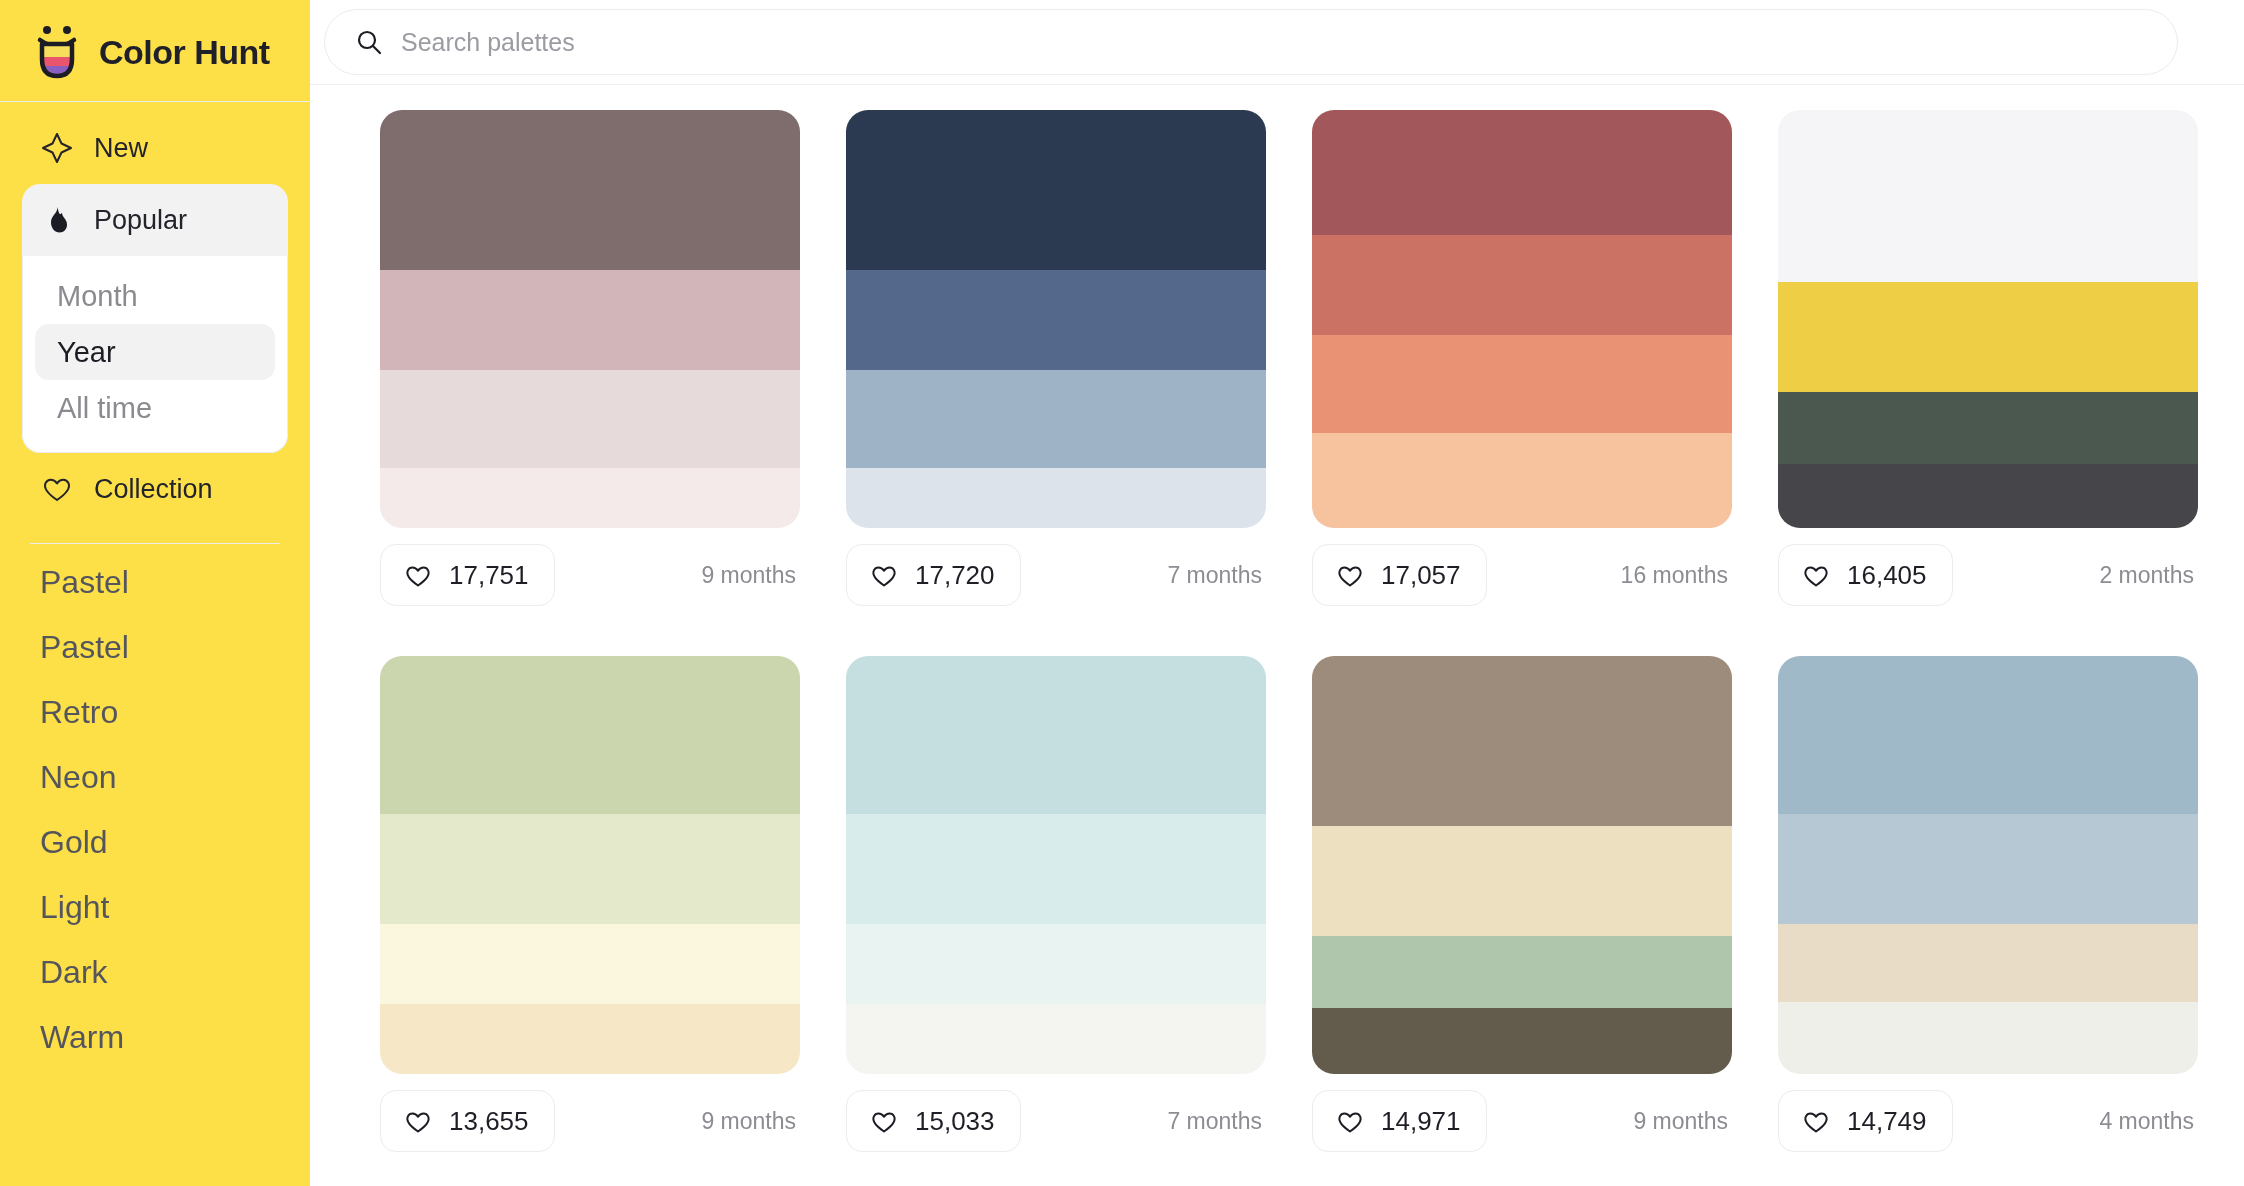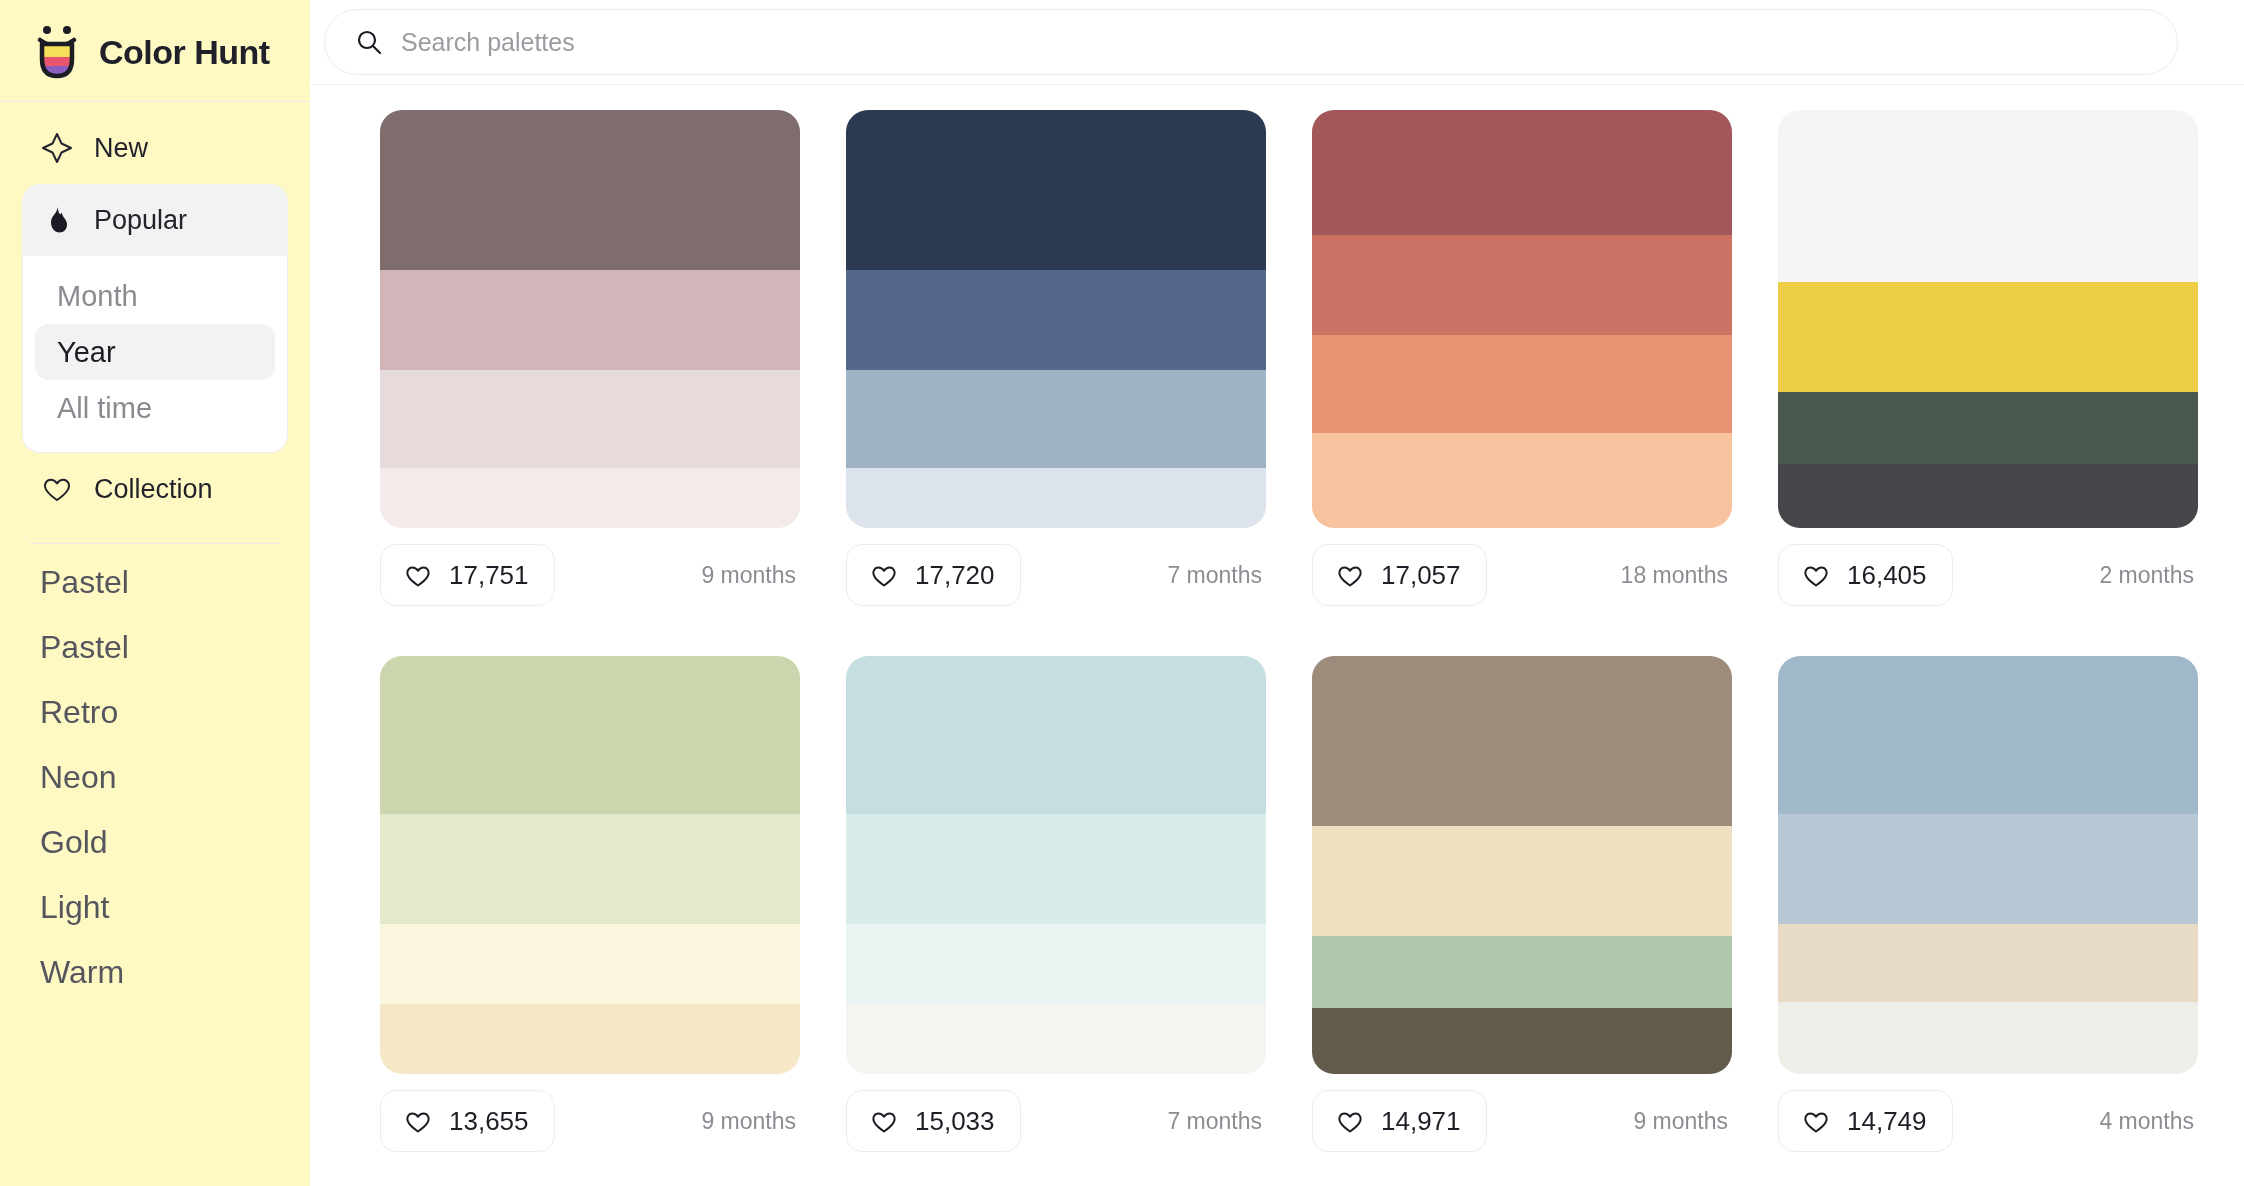--- a/index.html
+++ b/index.html
@@ -8,21 +8,21 @@
     background: #ffffff;
     font-family: "Liberation Sans", sans-serif;
     overflow: hidden;
   }
   .app { position: relative; width: 2244px; height: 1186px; display: flex; }
 
   
   .sidebar {
     width: 310px;
     flex: 0 0 310px;
-    background: #fef9c3;
+    background: #fde047;
     padding-top: 14px;
     position: relative;
     z-index: 3;
   }
   .brand {
     display: flex; align-items: center; gap: 17px;
     padding: 4px 0 0 32px; height: 72px;
   }
   .logo-mark { width: 50px; height: 56px; flex: 0 0 50px; }
   .brand-name {
@@ -211,20 +211,23 @@
       <div class="tag-item">
           <span>Neon</span>
         </div>
       <div class="tag-item">
           <span>Gold</span>
         </div>
       <div class="tag-item">
           <span>Light</span>
         </div>
       <div class="tag-item">
+          <span>Dark</span>
+        </div>
+      <div class="tag-item">
           <span>Warm</span>
         </div>
     </div>
   </aside>
 
   <main class="main">
     <div class="topbar">
       <div class="search-box">
         <span class="search-ico">
           <svg viewBox="0 0 28 28" width="28" height="28" aria-hidden="true">
@@ -288,21 +291,21 @@
         </div>
         <div class="card-meta">
           <div class="like-btn">
             <span class="heart-ico">
               <svg viewBox="0 0 30 30" width="30" height="30" aria-hidden="true">
                 <path d="M15 25.5 C5.2 18.8 3 14.4 4.9 10.4 C6.7 6.7 12 6.3 15 10.8 C18 6.3 23.3 6.7 25.1 10.4 C27 14.4 24.8 18.8 15 25.5 Z" fill="none" stroke="#1c1c24" stroke-width="2" stroke-linejoin="round"></path>
               </svg>
             </span>
             <span class="like-count">17,057</span>
           </div>
-          <span class="time-ago">18 months</span>
+          <span class="time-ago">16 months</span>
         </div>
       </article>
 
       <article class="card">
         <div class="swatches">
           <div class="swatch" style="flex:0 0 172px;background:#F5F5F7"></div>
           <div class="swatch" style="flex:0 0 110px;background:#EECE45"></div>
           <div class="swatch" style="flex:0 0 72px;background:#4B5850"></div>
           <div class="swatch" style="flex:1 1 auto;background:#46464A"></div>
         </div>

